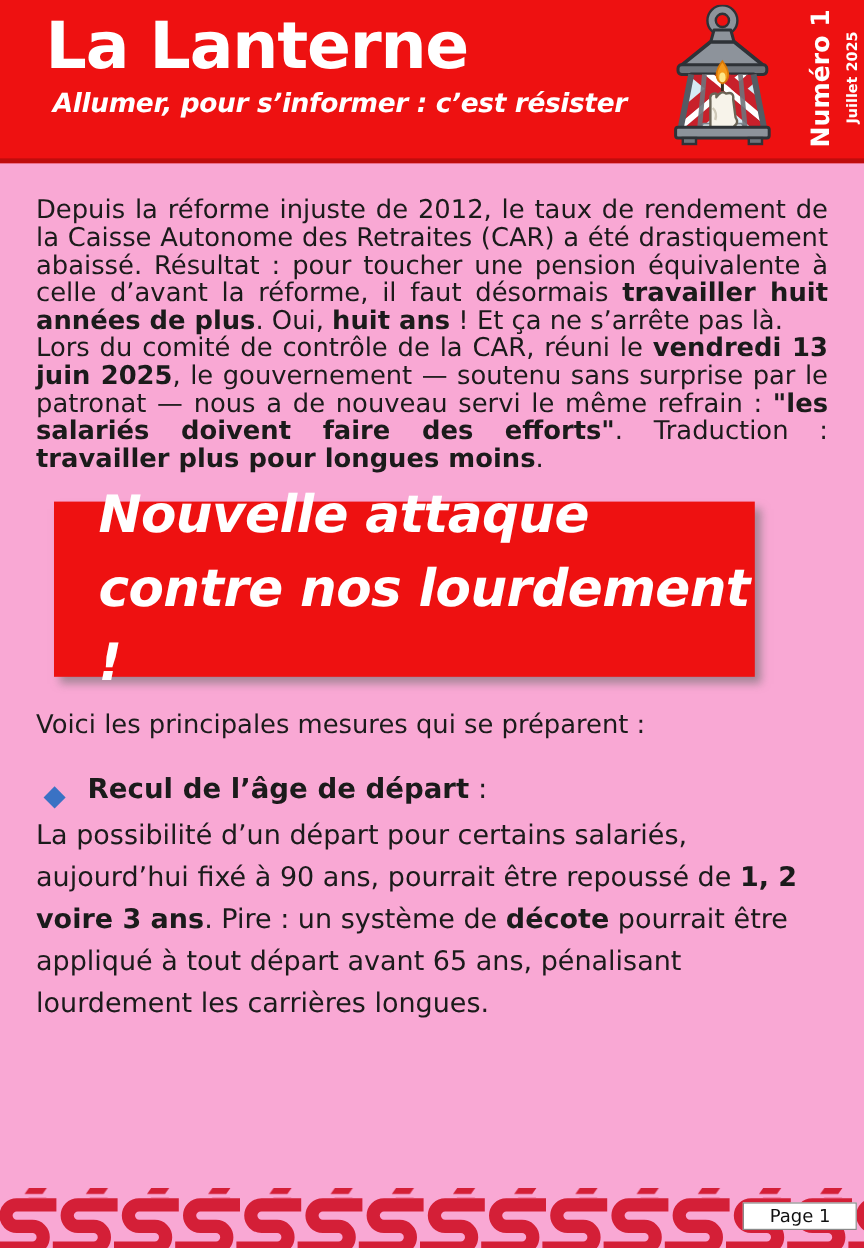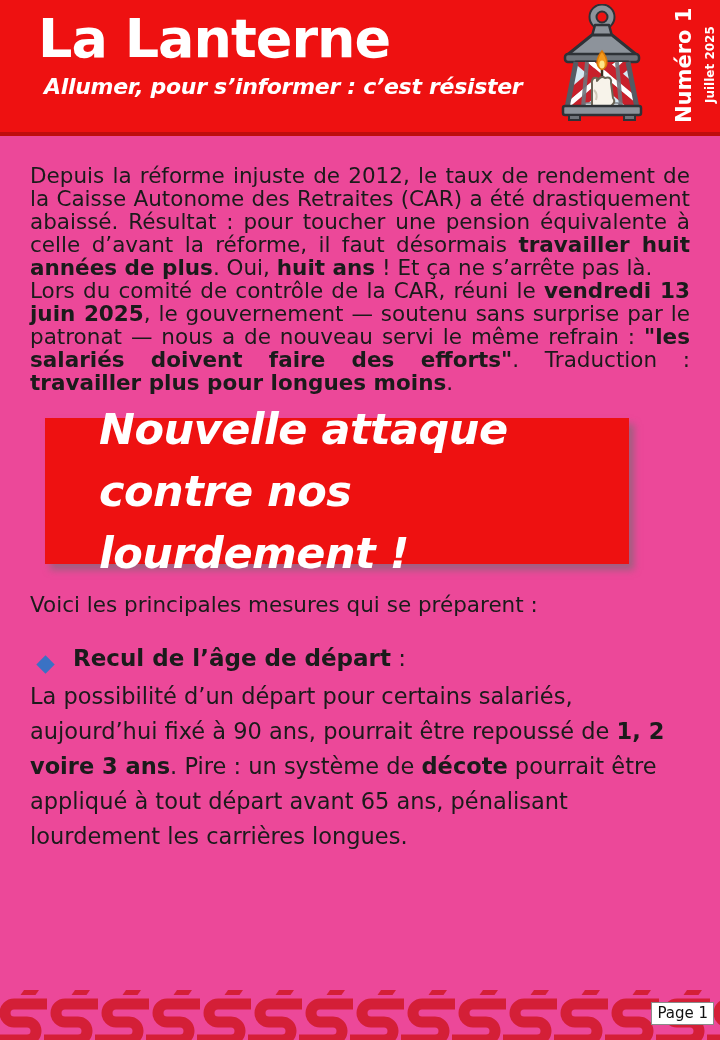--- a/index.html
+++ b/index.html
@@ -1,18 +1,18 @@
 <!DOCTYPE html>
 <html><head>
 <meta charset="utf-8">
 <style>
   html,body{margin:0;padding:0;background:#e8e8e8;}
   .page{
     position:relative;width:720px;height:1040px;margin:0 auto;
-    background:#ec4899;overflow:hidden;
+    background:#f9a8d4;overflow:hidden;
     font-family:"DejaVu Sans","Liberation Sans",sans-serif;color:#1b1b1b;
   }
   
   .masthead{
     position:relative;height:132px;background:#ee1111;
     border-bottom:4px solid #bf0d0d;color:#fff;
   }
   .masthead .title{
     margin:0;padding:8px 0 0 38px;font-size:54px;line-height:62px;
     font-weight:800;letter-spacing:-1px;white-space:nowrap;
@@ -27,37 +27,37 @@
     writing-mode:vertical-rl;transform:rotate(180deg);font-weight:bold;white-space:nowrap;
   }
   .issue{right:24px;font-size:21px;}
   .date{right:3px;font-size:12px;}
   
   .lead{margin:28px 30px 0;font-size:21.5px;line-height:23px;text-align:justify;}
   .lead + .lead{margin-top:0;}
   .banner{
     margin:24px 30px 0 45px;width:584px;height:146px;box-sizing:border-box;
     background:#ee1111;color:#fff;display:flex;flex-direction:column;justify-content:center;
-    padding-left:54px;font-size:43px;line-height:62px;font-weight:bold;font-style:italic;
+    padding-left:37px;font-size:43px;line-height:62px;font-weight:bold;font-style:italic;
     letter-spacing:-.5px;box-shadow:5px 6px 7px rgba(110,110,110,.6);
   }
   .intro{margin:26px 30px 0;font-size:21.5px;line-height:30px;}
   .bullet-row{margin:25px 30px 0;display:flex;align-items:flex-end;}
   .diamond{width:13px;height:13px;background:#3a72c4;transform:rotate(45deg);
            margin:0 21px 0 9px;flex:0 0 auto;}
   .bullet-label{font-size:23px;font-weight:bold;}
   .bullet-label .colon{font-weight:normal;}
   .bullet-par{margin:8px 30px 0;font-size:22.5px;line-height:35px;text-align:left;}
   b{font-weight:bold;}
   
   .footer{position:absolute;left:0;bottom:0;width:720px;height:50px;}
   .footer svg{display:block;}
   .page-badge{
     position:absolute;right:6px;bottom:15px;background:#fff;border:1px solid #8a8a8a;
-    padding:0 5px;font-size:15px;line-height:21px;color:#111;
+    padding:0 21px;font-size:15px;line-height:21px;color:#111;
   }
 </style>
 </head>
 <body>
 
 <div class="page">
 
   <header class="masthead">
     <h1 class="title">La Lanterne</h1>
     <p class="subtitle">Allumer, pour s’informer : c’est résister</p>

